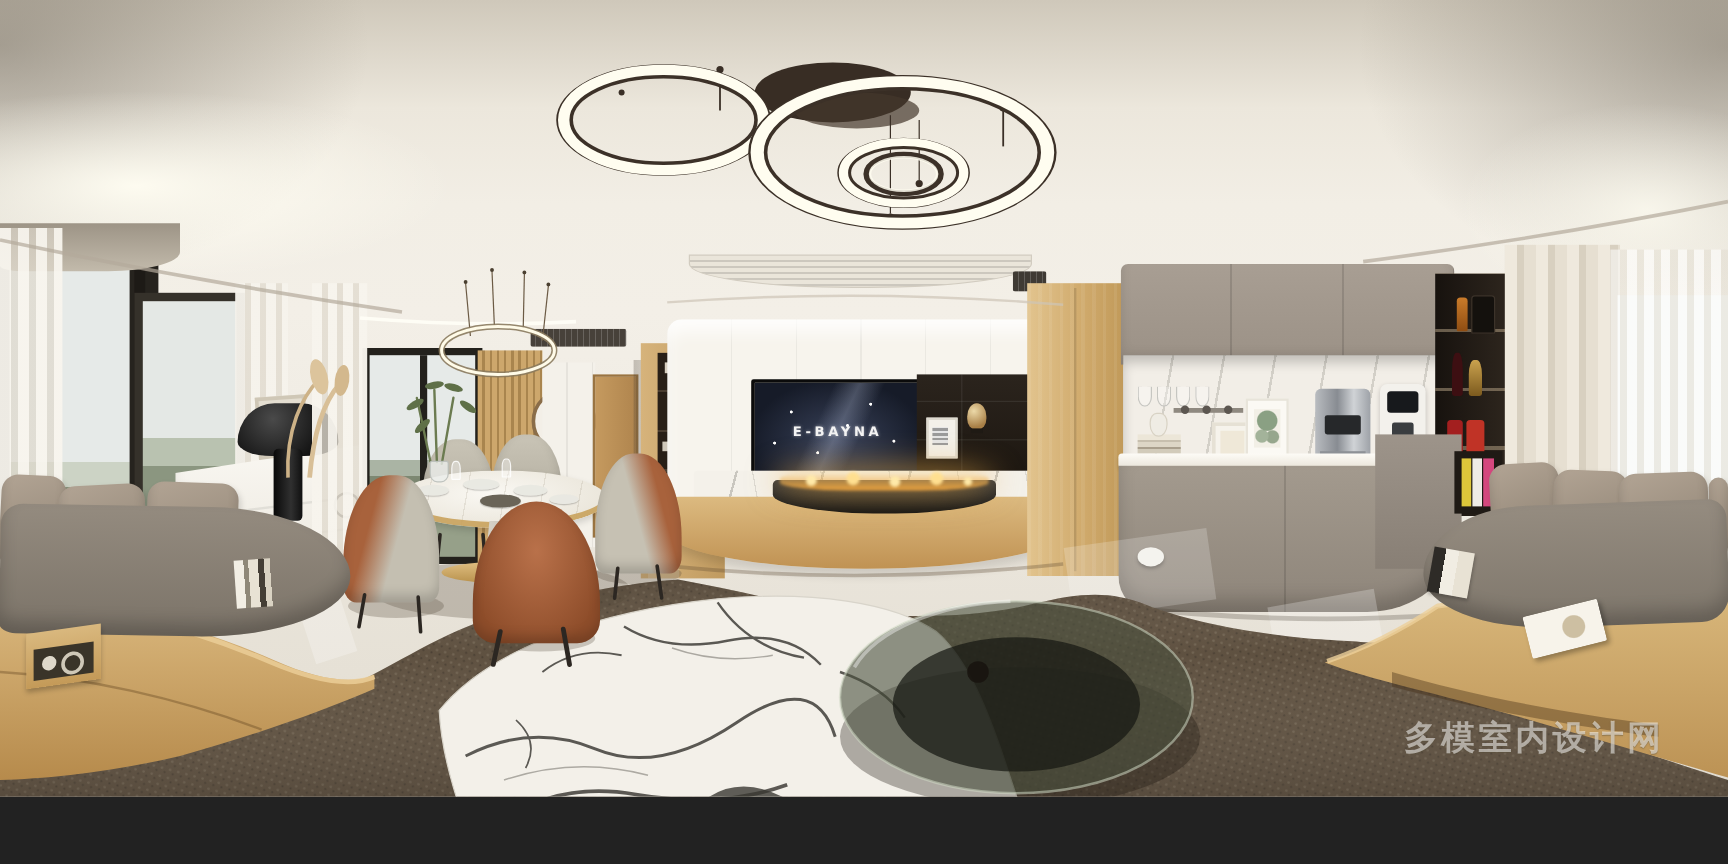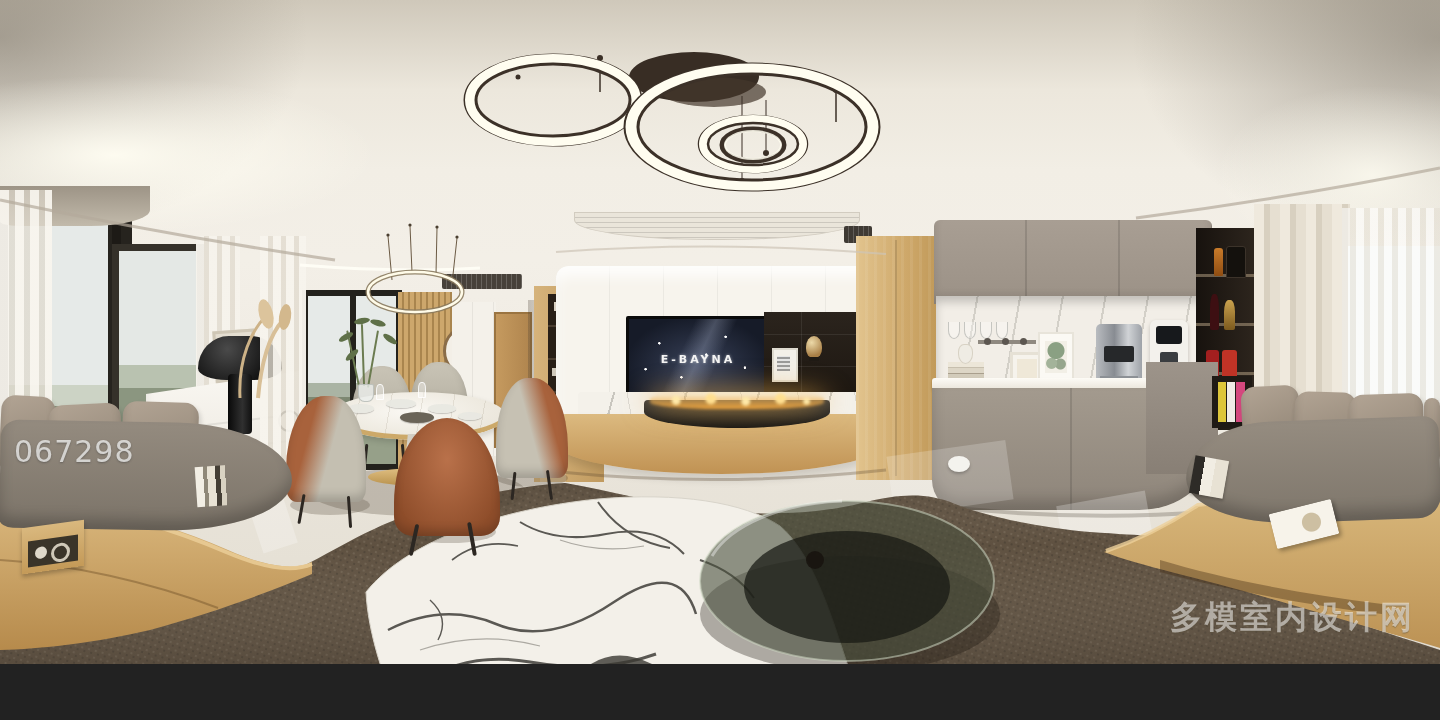--- a/index.html
+++ b/index.html
@@ -183,21 +183,21 @@
   .box-face::after{content:"";position:absolute;right:8px;top:6px;width:13px;height:13px;border-radius:50%;border:3px solid #cfc8b8;}
   .pr1{left:1242px;top:386px;width:58px;height:68px;transform:rotate(-3deg);}
   .pr2{left:1294px;top:392px;width:62px;height:68px;transform:rotate(2deg);}
   .pr3{left:1350px;top:394px;width:74px;height:72px;transform:rotate(-2deg);}
   .pr4{left:1424px;top:398px;width:16px;height:66px;}
   .cushion-r{left:1186px;top:420px;width:254px;height:102px;border-radius:45% 8% 12% 55% / 70% 20% 30% 60%;transform:rotate(-2deg);background:linear-gradient(180deg,#958c80,#7e766b);box-shadow:inset 0 -10px 14px rgba(0,0,0,.2);}
   .books-stand-r{left:1192px;top:458px;width:34px;height:38px;transform:rotate(10deg);background:linear-gradient(90deg,#2e2b27 0 10px,#f1ede3 10px 21px,#e8e2d4 21px 34px);box-shadow:1px 2px 3px rgba(0,0,0,.25);}
   .book-r{left:1272px;top:506px;width:64px;height:36px;transform:rotate(-14deg);border-radius:2px;background:radial-gradient(circle at 62% 50%,#cdbfa2 0 9px,transparent 10px),#f7f3ea;box-shadow:2px 3px 4px rgba(0,0,0,.3);}
   
   .photo-id{left:14px;top:434px;font-size:30px;color:rgba(240,240,238,.78);letter-spacing:1px;text-shadow:0 1px 2px rgba(60,60,60,.45);}
-  .wm-cn{left:1170px;top:596px;font-size:32px;font-weight:bold;color:rgba(255,255,255,.52);letter-spacing:3px;text-shadow:0 1px 1px rgba(90,80,60,.5);}
+  .wm-cn{left:1170px;top:596px;font-size:28px;font-weight:bold;color:rgba(255,255,255,.52);letter-spacing:3px;text-shadow:0 1px 1px rgba(90,80,60,.5);}
   .wm-url{left:1176px;top:634px;font-size:21px;color:rgba(255,255,255,.45);letter-spacing:1px;text-shadow:0 1px 1px rgba(90,80,60,.4);}
 </style>
 </head>
 <body>
 
 <div id="stage">
 
   <div class="el ceil-dark-l"></div>
   <div class="el ceil-dark-r"></div>
   <div class="el ceil-glow-l"></div>
@@ -484,16 +484,15 @@
   <div class="el box-face"></div>
 
   <div class="el pillow pr1"></div>
   <div class="el pillow pr2"></div>
   <div class="el pillow pr3"></div>
   <div class="el pillow pr4"></div>
   <div class="el cushion-r"></div>
   <div class="el books-stand-r"></div>
   <div class="el book-r"></div>
 
-  <div class="el photo-id">067298</div>
   <div class="el wm-cn">多模室内设计网</div>
 
 </div>
 
 </body></html>

